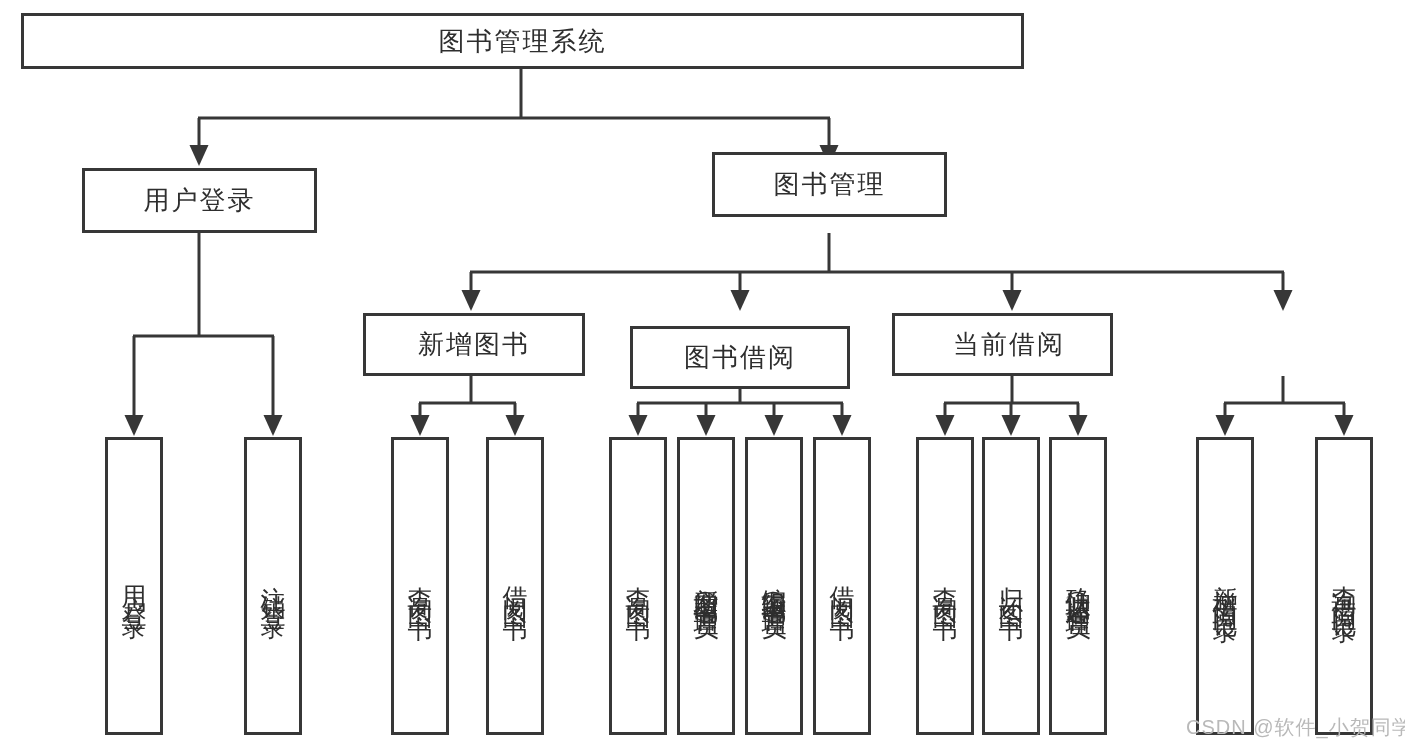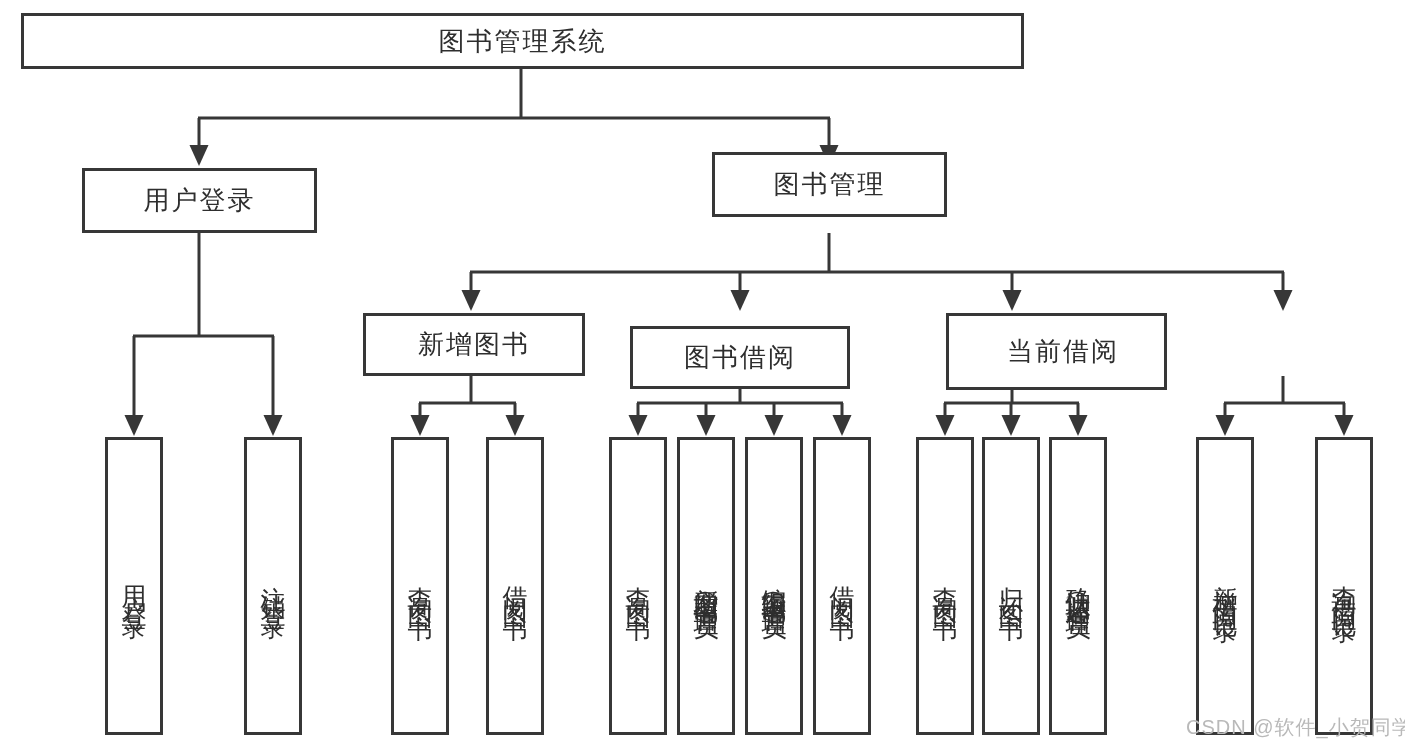--- a/index.html
+++ b/index.html
@@ -106,21 +106,21 @@
   <div class="box" style="left:712px;top:152px;width:235px;height:65px;">
     <span class="hlabel">图书管理</span>
   </div>
 
   <div class="box" style="left:363px;top:313px;width:222px;height:63px;">
     <span class="hlabel">新增图书</span>
   </div>
   <div class="box" style="left:630px;top:326px;width:220px;height:63px;">
     <span class="hlabel">图书借阅</span>
   </div>
-  <div class="box" style="left:946px;top:313px;width:221px;height:77px;padding-left:13px;">
+  <div class="box" style="left:892px;top:313px;width:221px;height:63px;padding-left:13px;">
     <span class="hlabel">当前借阅</span>
   </div>
 
   <div class="box" style="left:105px;top:437px;width:58px;height:298px;">
     <span class="vtext ls10">用户登录</span>
   </div>
   <div class="box" style="left:244px;top:437px;width:58px;height:298px;">
     <span class="vtext ls10">注销登录</span>
   </div>
 

